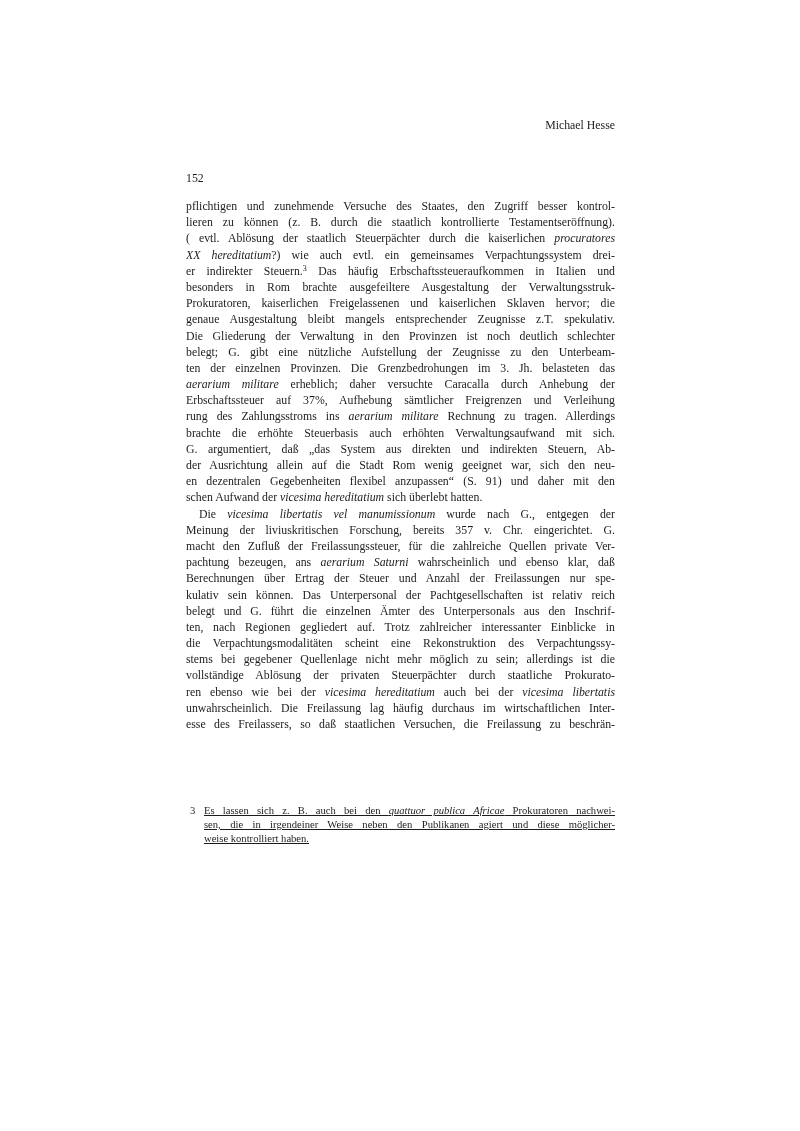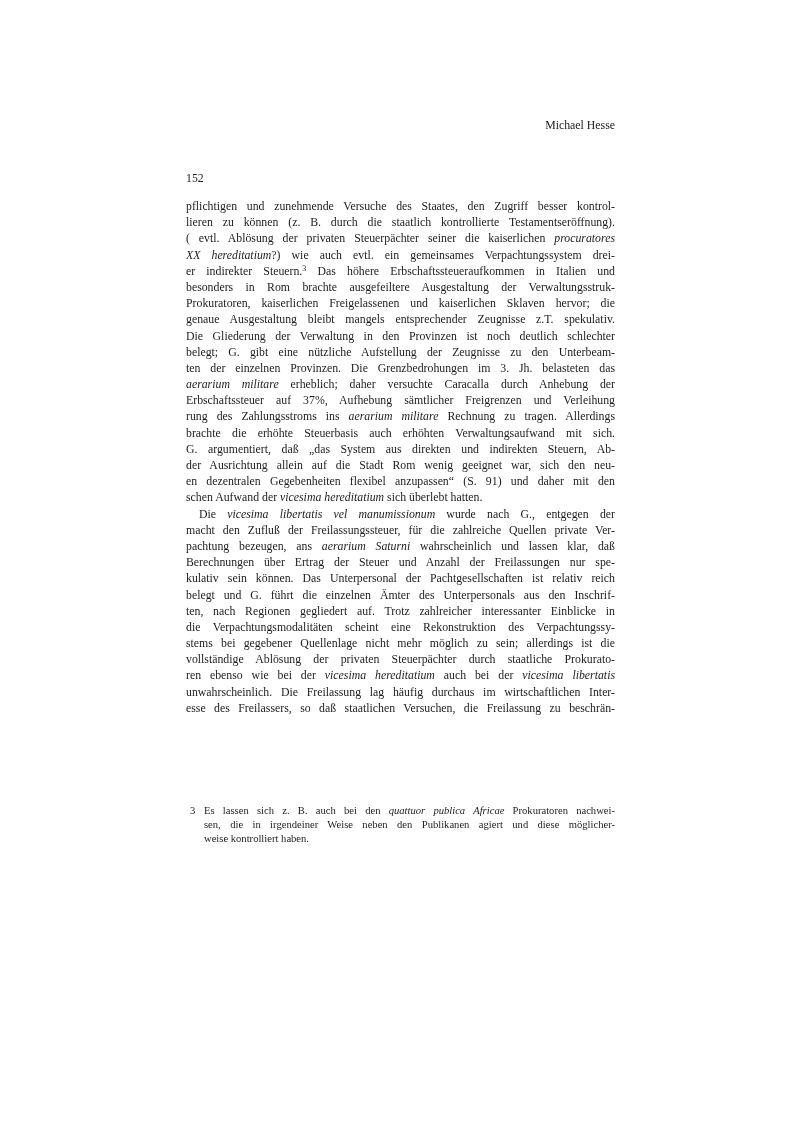--- a/index.html
+++ b/index.html
@@ -42,59 +42,60 @@
     top: -4px;
     line-height: 0;
   }
 
   .footnote {
     position: absolute;
     left: 186px; top: 804px; width: 429px;
     font-size: 10.6px; line-height: 13.8px;
   }
   .fn-marker { position: absolute; left: 4px; top: 0; }
-  .fn-lines { padding-left: 18px; }
+  .fn-lines { padding-left: 18px; text-decoration: underline; }
   .fn-lines .line { max-height: 13.8px; }
 </style>
 </head>
 <body>
 
 <div class="page">
 
   <header class="running-header">
     <span class="page-number">152</span>
     <span class="running-head">Michael Hesse</span>
   </header>
 
   <main class="body-text" id="body-text">
       <div class="paragraph">
         <div class="line"><span>pflichtigen und zunehmende Versuche des Staates, den Zugriff besser kontrol-</span></div>
         <div class="line"><span>lieren zu können (z. B. durch die staatlich kontrollierte Testamentseröffnung).</span></div>
-        <div class="line"><span>( evtl. Ablösung der privaten Steuerpächter seiner die kaiserlichen </span><i>procuratores</i></div>
+        <div class="line"><span>( evtl. Ablösung der staatlich Steuerpächter durch die kaiserlichen </span><i>procuratores</i></div>
         <div class="line"><i>XX hereditatium</i><span>?) wie auch evtl. ein gemeinsames Verpachtungssystem drei-</span></div>
-        <div class="line"><span>er indirekter Steuern.</span><sup>3</sup><span> Das höhere Erbschaftssteueraufkommen in Italien und</span></div>
+        <div class="line"><span>er indirekter Steuern.</span><sup>3</sup><span> Das häufig Erbschaftssteueraufkommen in Italien und</span></div>
         <div class="line"><span>besonders in Rom brachte ausgefeiltere Ausgestaltung der Verwaltungsstruk-</span></div>
         <div class="line"><span>Prokuratoren, kaiserlichen Freigelassenen und kaiserlichen Sklaven hervor; die</span></div>
         <div class="line"><span>genaue Ausgestaltung bleibt mangels entsprechender Zeugnisse z.T. spekulativ.</span></div>
         <div class="line"><span>Die Gliederung der Verwaltung in den Provinzen ist noch deutlich schlechter</span></div>
         <div class="line"><span>belegt; G. gibt eine nützliche Aufstellung der Zeugnisse zu den Unterbeam-</span></div>
         <div class="line"><span>ten der einzelnen Provinzen. Die Grenzbedrohungen im 3. Jh. belasteten das</span></div>
         <div class="line"><i>aerarium militare</i><span> erheblich; daher versuchte Caracalla durch Anhebung der</span></div>
         <div class="line"><span>Erbschaftssteuer auf 37%, Aufhebung sämtlicher Freigrenzen und Verleihung</span></div>
         <div class="line"><span>rung des Zahlungsstroms ins </span><i>aerarium militare</i><span> Rechnung zu tragen. Allerdings</span></div>
         <div class="line"><span>brachte die erhöhte Steuerbasis auch erhöhten Verwaltungsaufwand mit sich.</span></div>
         <div class="line"><span>G. argumentiert, daß „das System aus direkten und indirekten Steuern, Ab-</span></div>
         <div class="line"><span>der Ausrichtung allein auf die Stadt Rom wenig geeignet war, sich den neu-</span></div>
         <div class="line"><span>en dezentralen Gegebenheiten flexibel anzupassen“ (S. 91) und daher mit den</span></div>
         <div class="line last"><span>schen Aufwand der </span><i>vicesima hereditatium</i><span> sich überlebt hatten.</span></div>
       </div>
       <div class="paragraph indent">
         <div class="line"><span>Die </span><i>vicesima libertatis vel manumissionum</i><span> wurde nach G., entgegen der</span></div>
+        <div class="line"><span>Meinung der liviuskritischen Forschung, bereits 357 v. Chr. eingerichtet. G.</span></div>
         <div class="line"><span>macht den Zufluß der Freilassungssteuer, für die zahlreiche Quellen private Ver-</span></div>
-        <div class="line"><span>pachtung bezeugen, ans </span><i>aerarium Saturni</i><span> wahrscheinlich und lassen klar, daß</span></div>
+        <div class="line"><span>pachtung bezeugen, ans </span><i>aerarium Saturni</i><span> wahrscheinlich und ebenso klar, daß</span></div>
         <div class="line"><span>Berechnungen über Ertrag der Steuer und Anzahl der Freilassungen nur spe-</span></div>
         <div class="line"><span>kulativ sein können. Das Unterpersonal der Pachtgesellschaften ist relativ reich</span></div>
         <div class="line"><span>belegt und G. führt die einzelnen Ämter des Unterpersonals aus den Inschrif-</span></div>
         <div class="line"><span>ten, nach Regionen gegliedert auf. Trotz zahlreicher interessanter Einblicke in</span></div>
         <div class="line"><span>die Verpachtungsmodalitäten scheint eine Rekonstruktion des Verpachtungssy-</span></div>
         <div class="line"><span>stems bei gegebener Quellenlage nicht mehr möglich zu sein; allerdings ist die</span></div>
         <div class="line"><span>vollständige Ablösung der privaten Steuerpächter durch staatliche Prokurato-</span></div>
         <div class="line"><span>ren ebenso wie bei der </span><i>vicesima hereditatium</i><span> auch bei der </span><i>vicesima libertatis</i></div>
         <div class="line"><span>unwahrscheinlich. Die Freilassung lag häufig durchaus im wirtschaftlichen Inter-</span></div>
         <div class="line"><span>esse des Freilassers, so daß staatlichen Versuchen, die Freilassung zu beschrän-</span></div>

